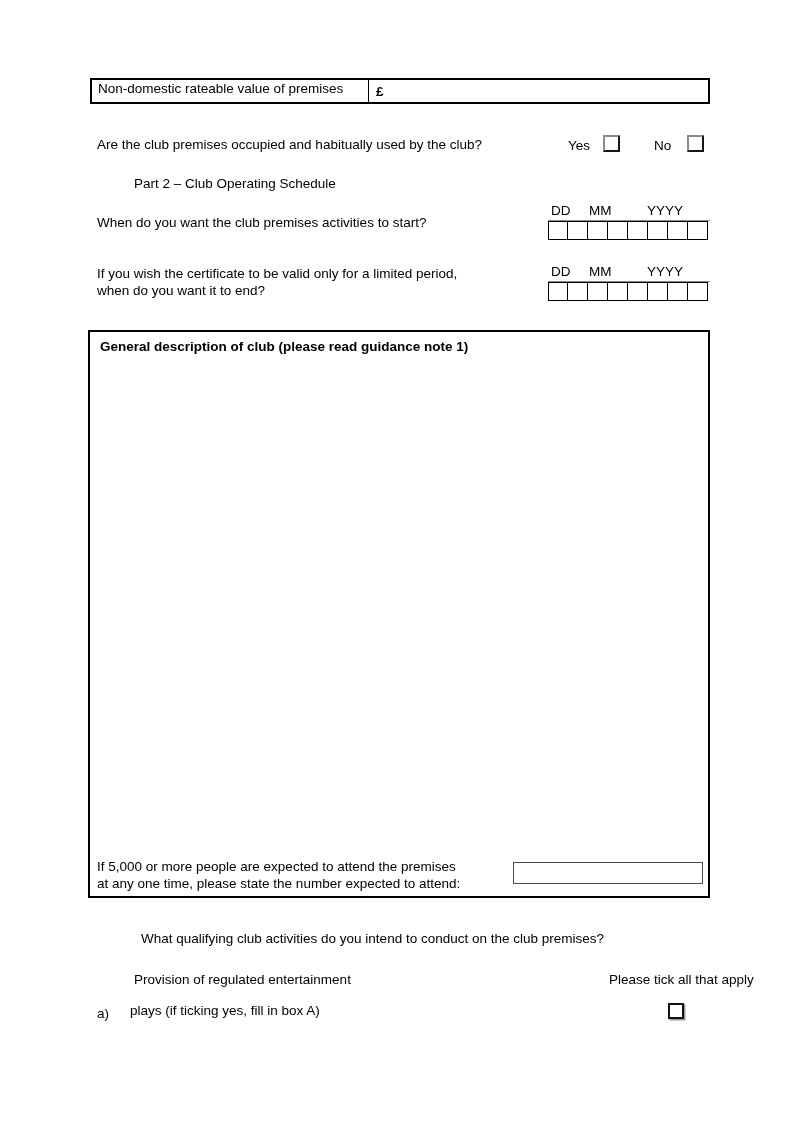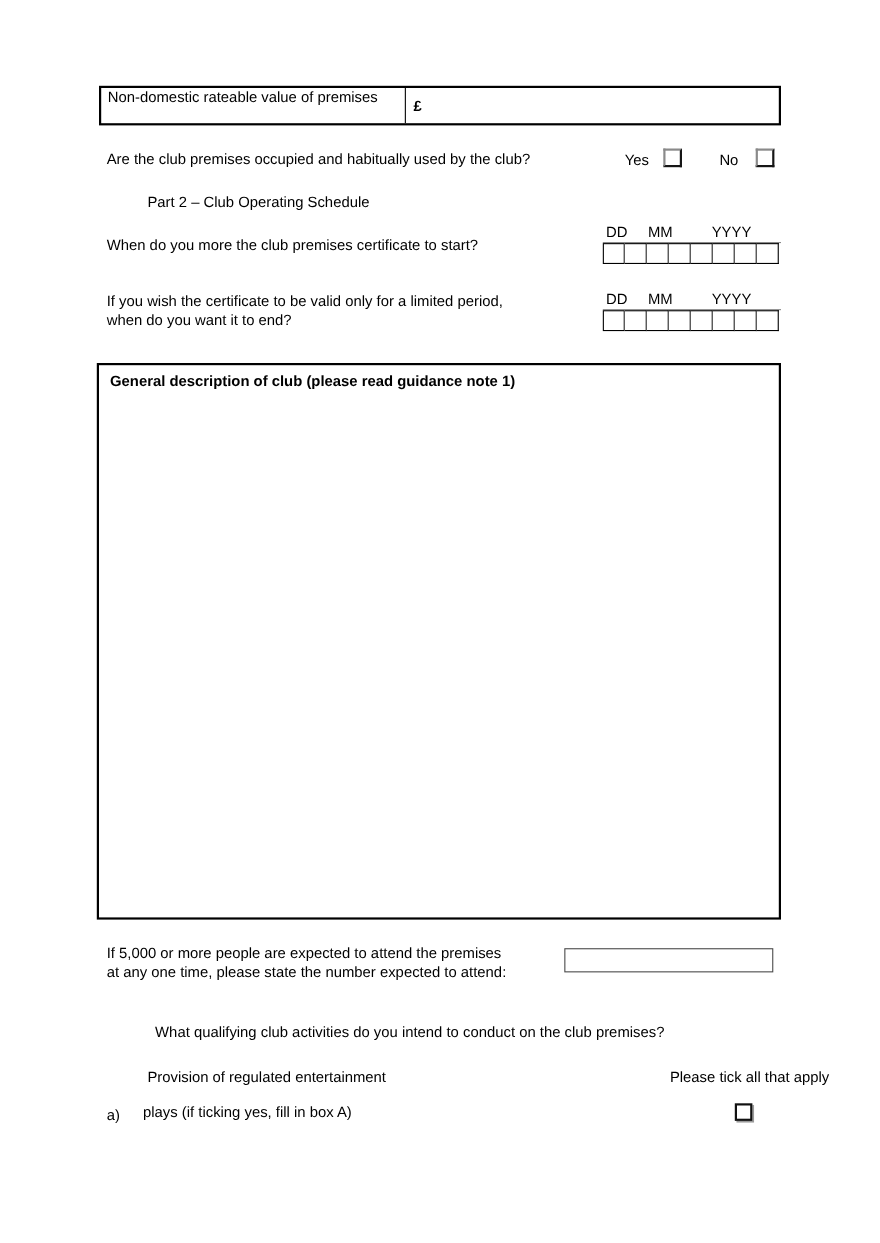--- a/index.html
+++ b/index.html
@@ -14,21 +14,21 @@
     font-size: 13.5px;
     color: #000000;
     overflow: hidden;
   }
   .abs { position: absolute; }
   .bold { font-weight: normal; padding-left: 37px; }
   .line { line-height: 17px; white-space: nowrap; }
 
   
   .rv-table {
-    left: 90px; top: 78px; width: 620px; height: 36px;
+    left: 90px; top: 78px; width: 620px; height: 26px;
     border: 2px solid #000; display: flex;
   }
   .rv-label-cell {
     width: 277px; border-right: 1px solid #000;
     padding: 1px 6px; line-height: 16px; font-size: 13.5px;
   }
   .rv-value-cell {
     flex: 1; display: flex; align-items: center; padding-left: 7px;
     font-weight: bold;
   }
@@ -54,21 +54,21 @@
   .date-label-yyyy { position: absolute; left: 99px; top: 0; }
   .date-grid { display: flex; border-top: 1px solid #8a8a8a; }
   .date-cell {
     width: 20px; height: 19px; background: #fff;
     border: 1px solid #000; border-left: none;
   }
   .date-cell:first-child { border-left: 1px solid #000; }
 
   
   .desc-box {
-    left: 88px; top: 330px; width: 622px; height: 506px;
+    left: 88px; top: 330px; width: 622px; height: 568px;
     border: 2px solid #000;
   }
   .desc-title { position: absolute; left: 10px; top: 7px; font-weight: bold; white-space: nowrap; }
   .desc-input { position: absolute; left: 2px; top: 30px; right: 2px; bottom: 2px; }
 
   
   .attend-input {
     left: 513px; top: 862px; width: 190px; height: 22px;
     border: 1px solid #4a4a4a; background: #fff;
   }
@@ -87,21 +87,21 @@
   </div>
 
   <div class="abs line" style="left:97px; top:136px;">Are the club premises occupied and habitually used by the club?</div>
   <div class="abs line" style="left:568px; top:137px;">Yes</div>
   <div class="abs checkbox" style="left:603px; top:135px;"></div>
   <div class="abs line" style="left:654px; top:137px;">No</div>
   <div class="abs checkbox" style="left:687px; top:135px;"></div>
 
   <div class="abs line bold" style="left:97px; top:175px;">Part 2 – Club Operating Schedule</div>
 
-  <div class="abs line" style="left:97px; top:214px;">When do you more the club premises certificate to start?</div>
+  <div class="abs line" style="left:97px; top:214px;">When do you want the club premises activities to start?</div>
   <div class="abs date-widget" style="left:548px; top:203px;">
     <div class="date-labels">
       <span class="date-label-dd">DD</span>
       <span class="date-label-mm">MM</span>
       <span class="date-label-yyyy">YYYY</span>
     </div>
     <div class="date-grid">
       <div class="date-cell"></div>
       <div class="date-cell"></div>
       <div class="date-cell"></div>

